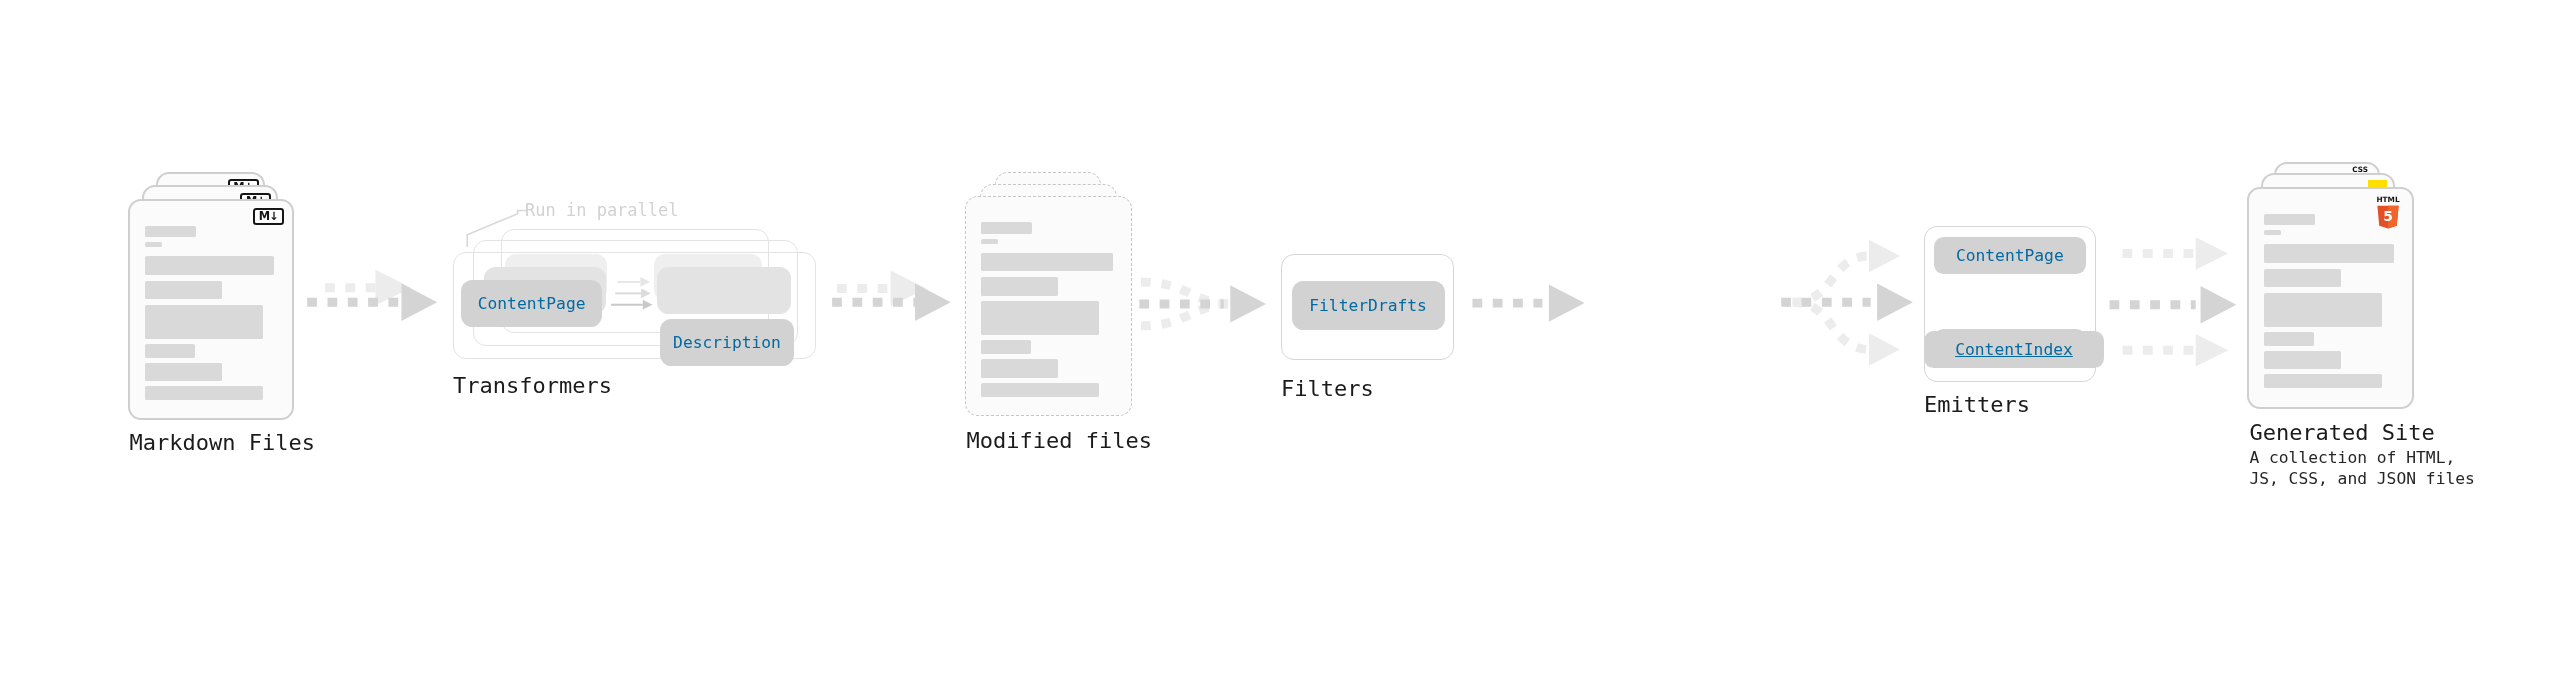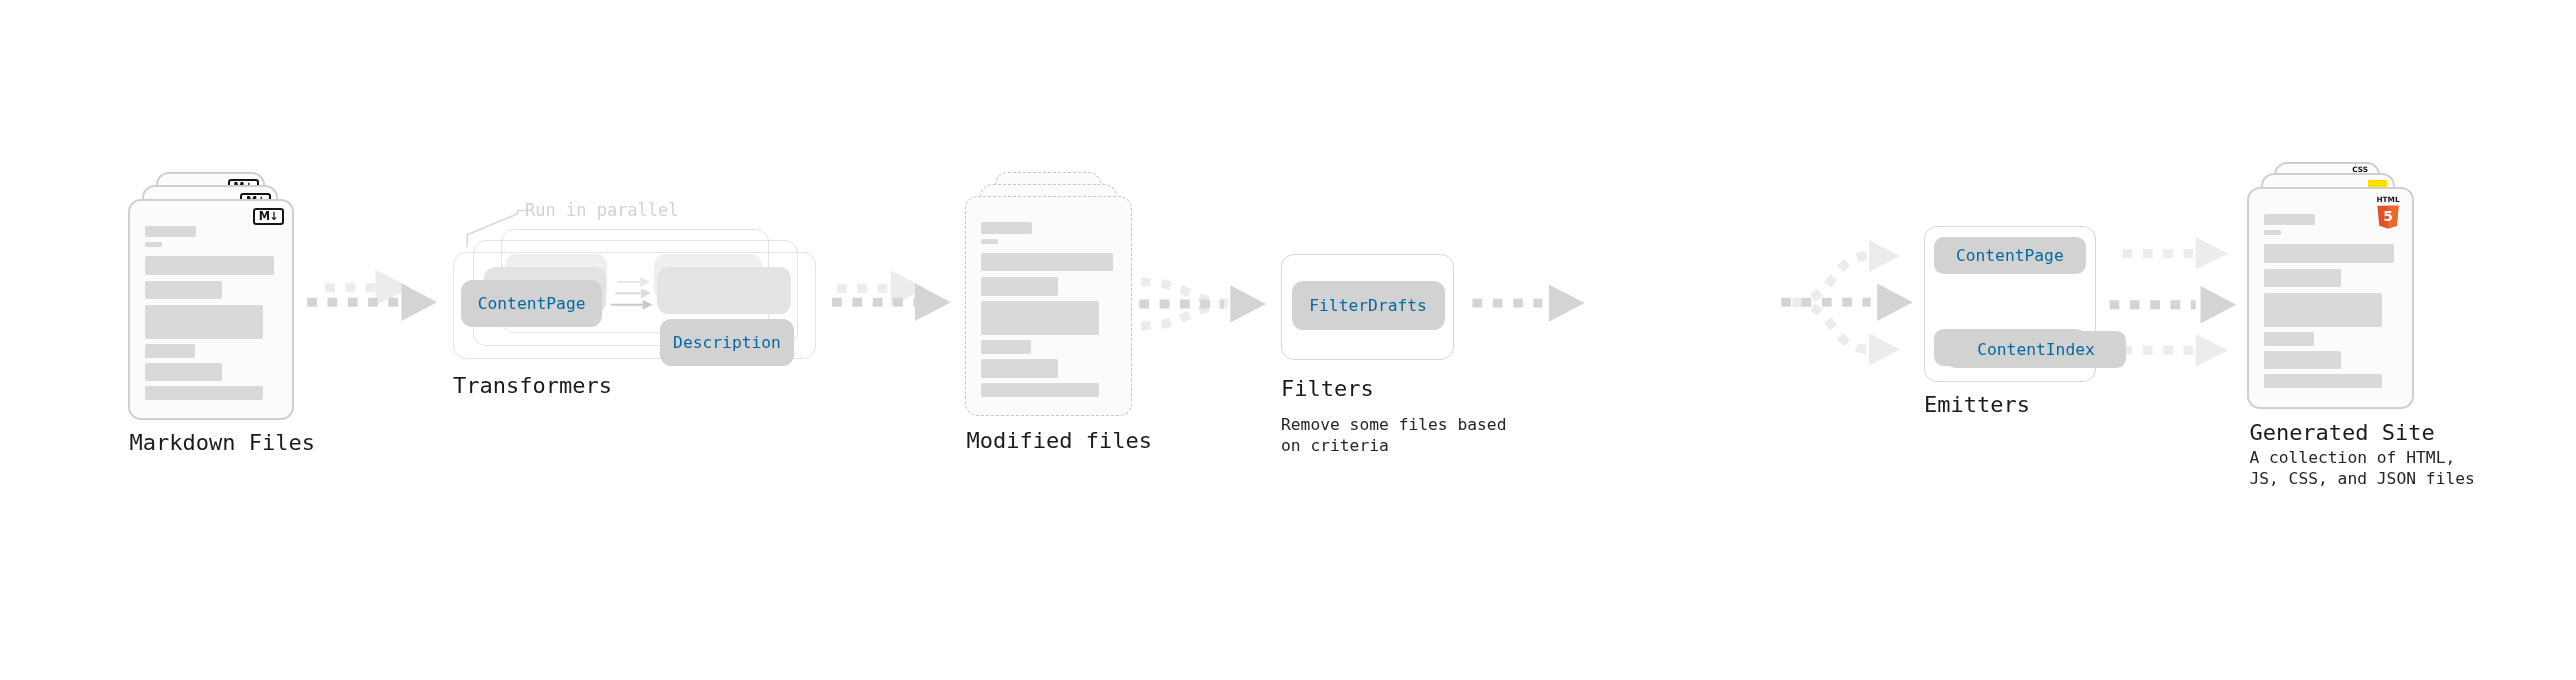--- a/index.html
+++ b/index.html
@@ -174,32 +174,28 @@
           <div class="bar bar8"></div>
       </div>
     </div>
     <div class="stage-title" style="left:1.6px;top:257px;">Modified files</div>
   </div>
 
   <div class="abs" style="left:1281px;top:254px;width:195px;height:228px;">
     <div class="obox solidframe" style="left:0;top:0;width:173px;height:106px;"></div>
     <div class="pill" style="left:10.6px;top:27px;width:153px;height:49px;">FilterDrafts</div>
     <div class="stage-title" style="left:0;top:123px;">Filters</div>
-    <div class="stage-desc" style="left:0;top:160px;">
-      <div>Remove some files based</div>
-      <div>on criteria</div>
-    </div>
   </div>
 
 
   <div class="abs" style="left:1924px;top:226px;width:195px;height:260px;">
     <div class="obox solidframe" style="left:0;top:0;width:172px;height:156px;"></div>
     <div class="pill small" style="left:9.8px;top:11.4px;width:152px;">ContentPage</div>
     <div class="pill small" style="left:9.8px;top:57px;width:152px;margin-top:46px;">FolderPage</div>
-    <div class="pill small" style="left:22px;top:105px;width:180px;">ContentIndex</div>
+    <div class="pill small" style="left:0;top:105px;width:180px;text-decoration:underline;">ContentIndex</div>
     <div class="stage-title" style="left:0;top:167px;">Emitters</div>
   </div>
 
   <div class="abs" style="left:2247px;top:162px;width:211px;height:349px;">
     <div class="card" style="left:27px;top:0;width:106px;height:221px;">
       <div class="css-badge">
         <div>CSS</div>
         <div class="bar-blue"></div>
       </div>
     </div>

